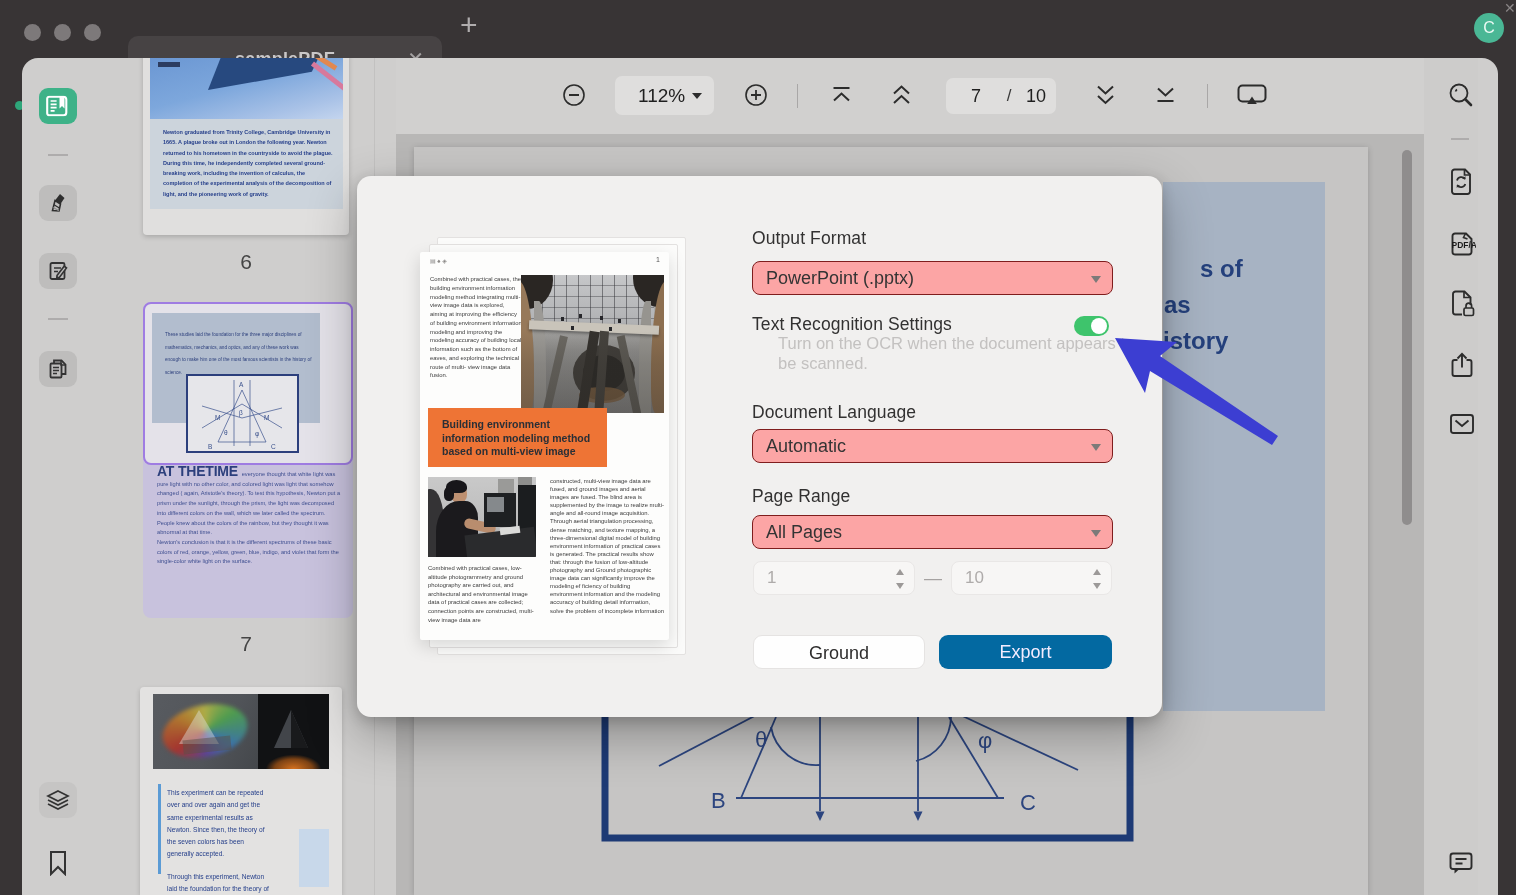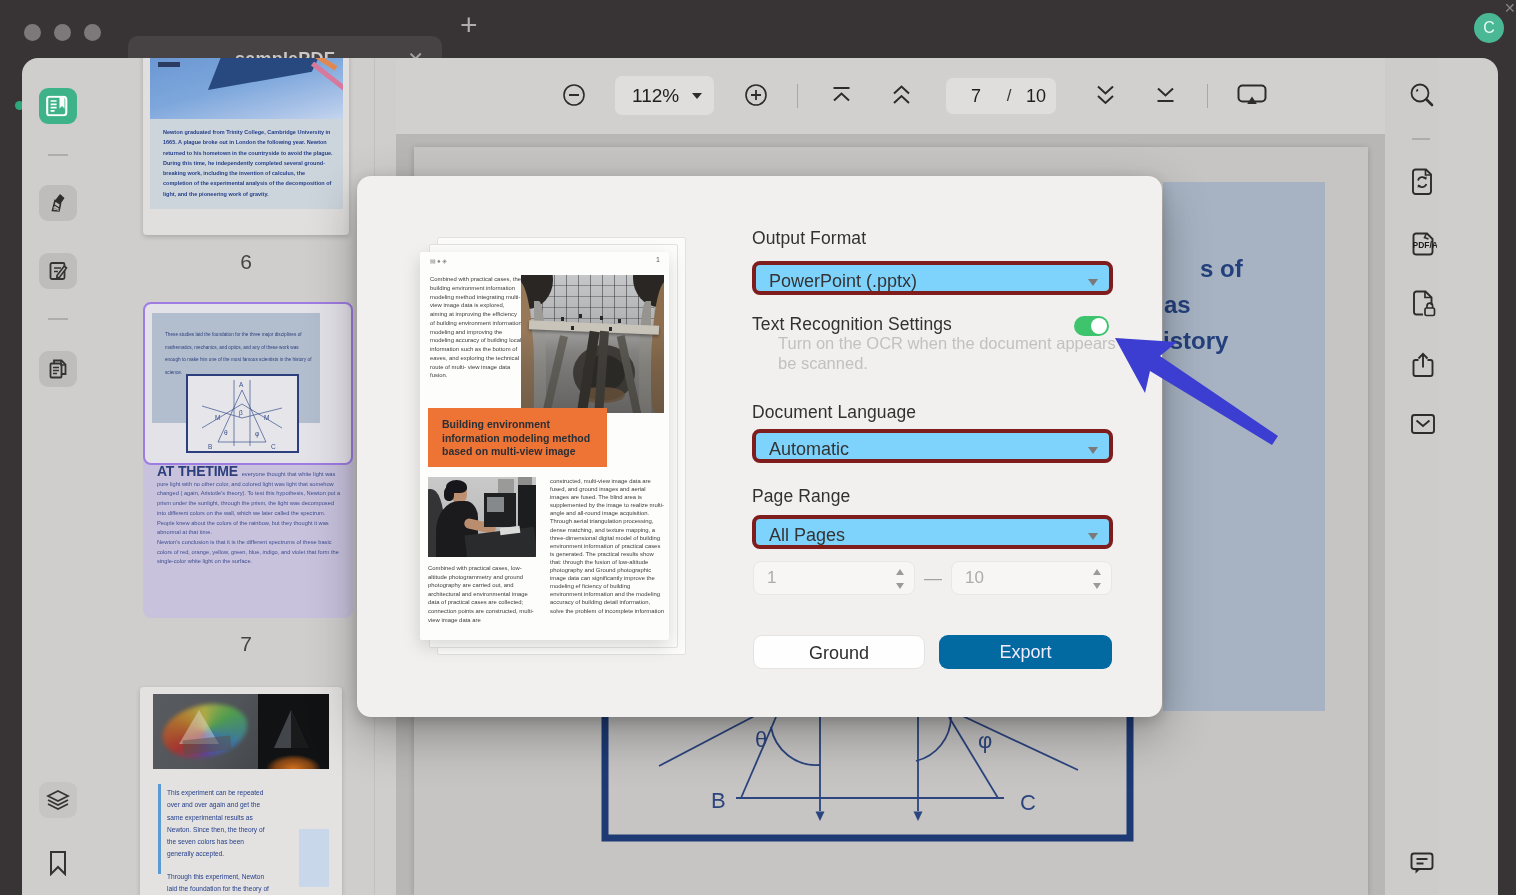--- a/index.html
+++ b/index.html
@@ -29,27 +29,27 @@
   
   .toolbar { position:absolute; left:374px; top:0; width:1029px; height:76px; background:#d1d0cf; }
   .tbox { position:absolute; top:20px; height:36px; background:#dfdedd; border-radius:7px; }
   .tdiv { position:absolute; top:26px; width:1px; height:24px; background:#a9a7a7; }
 
   
   .viewer { position:absolute; left:374px; top:76px; width:1029px; height:761px; background:#b8b7b6; }
   .page { position:absolute; left:18px; top:13px; width:954px; height:748px; background:#c6c5c4; box-shadow:0 1px 6px rgba(0,0,0,.18); }
 
   
-  .rbar { position:absolute; left:1363px; top:0; width:54px; height:837px; background:#cdcccb; }
+  .rbar { position:absolute; left:1402px; top:0; width:54px; height:837px; background:#cdcccb; }
   .rbar svg { position:absolute; left:24px; }
 
   
   .dialog { position:absolute; left:357px; top:176px; width:805px; height:541px; background:#f1f0ef; border-radius:14px; box-shadow:0 18px 50px rgba(0,0,0,.30), 0 4px 14px rgba(0,0,0,.18); }
   .dlabel { position:absolute; left:395px; color:#323131; font-size:17.5px; font-weight:400; letter-spacing:.1px; }
-  .dselect { position:absolute; left:395px; width:361px; height:34px; background:#7dd3fc; border:4px solid #7f1d1d; border-radius:8px; color:#343434; font-size:18px; line-height:32px; padding-left:13px; }
+  .dselect { position:absolute; left:395px; width:361px; height:34px; background:#fca5a5; border:1px solid #7f1d1d; border-radius:8px; color:#343434; font-size:18px; line-height:32px; padding-left:13px; }
   .caret { position:absolute; right:11px; top:14px; width:0; height:0; border-left:5.5px solid transparent; border-right:5.5px solid transparent; border-top:7px solid #7c7a79; }
   .dgrey { position:absolute; left:395px; color:#c3c1c0; font-size:16.5px; line-height:20px; }
   .spin { position:absolute; width:162px; height:34px; background:#f7f6f5; border:1px solid #e9e7e6; border-radius:8px; color:#aeabaa; font-size:17px; line-height:32px; padding-left:13px; }
   .btn { position:absolute; top:459px; width:175px; height:34px; border-radius:9px; font-size:18px; text-align:center; line-height:34px; }
 </style>
 </head>
 <body>
 
 <div class="tl" style="left:24px;"></div>
 <div class="tl" style="left:54px;"></div>
@@ -167,21 +167,21 @@
     <div class="abs" style="left:27px; top:100px; width:160px; color:#27408b; font-size:6.6px; line-height:12.3px;">This experiment can be repeated<br>over and over again and get the<br>same experimental results as<br>Newton. Since then, the theory of<br>the seven colors has been<br>generally accepted.</div>
     <div class="abs" style="left:27px; top:184px; width:160px; color:#27408b; font-size:6.6px; line-height:12.3px;">Through this experiment, Newton<br>laid the foundation for the theory of<br>dispersion of light, and made people'<br>a interpretation of color free from</div>
     <div class="abs" style="left:159px; top:142px; width:30px; height:58px; background:#c8d8ea;"></div>
   </div>
   <div class="panel-div"></div>
   <div class="toolbar" id="toolbar">
     <svg class="abs" style="left:167px; top:26px;" width="22" height="22" viewBox="0 0 22 22">
       <circle cx="11" cy="11" r="10" fill="none" stroke="#2c2c2c" stroke-width="1.6"></circle>
       <path d="M6 11 h10" stroke="#2c2c2c" stroke-width="1.8"></path>
     </svg>
-    <div class="tbox" style="left:219px; top:18px; width:99px; height:39px; color:#1f1f1f; font-size:19px; font-weight:500; line-height:39px; text-align:left; padding-left:17px;">112%
+    <div class="tbox" style="left:219px; top:18px; width:99px; height:39px; color:#1f1f1f; font-size:19px; font-weight:500; line-height:39px; text-align:left; padding-left:23px;">112%
       <span style="position:absolute; right:12px; top:17px; width:0; height:0; border-left:5px solid transparent; border-right:5px solid transparent; border-top:6px solid #2c2c2c;"></span>
     </div>
     <svg class="abs" style="left:349px; top:26px;" width="22" height="22" viewBox="0 0 22 22">
       <circle cx="11" cy="11" r="10" fill="none" stroke="#2c2c2c" stroke-width="1.6"></circle>
       <path d="M6 11 h10 M11 6 v10" stroke="#2c2c2c" stroke-width="1.8"></path>
     </svg>
     <div class="tdiv" style="left:401px;"></div>
     <svg class="abs" style="left:436px; top:28px;" width="19" height="18" viewBox="0 0 19 18">
       <path d="M1.5 2 h16" stroke="#2c2c2c" stroke-width="2"></path>
       <path d="M2 14.5 L9.5 7.5 L17 14.5" fill="none" stroke="#2c2c2c" stroke-width="2"></path>

